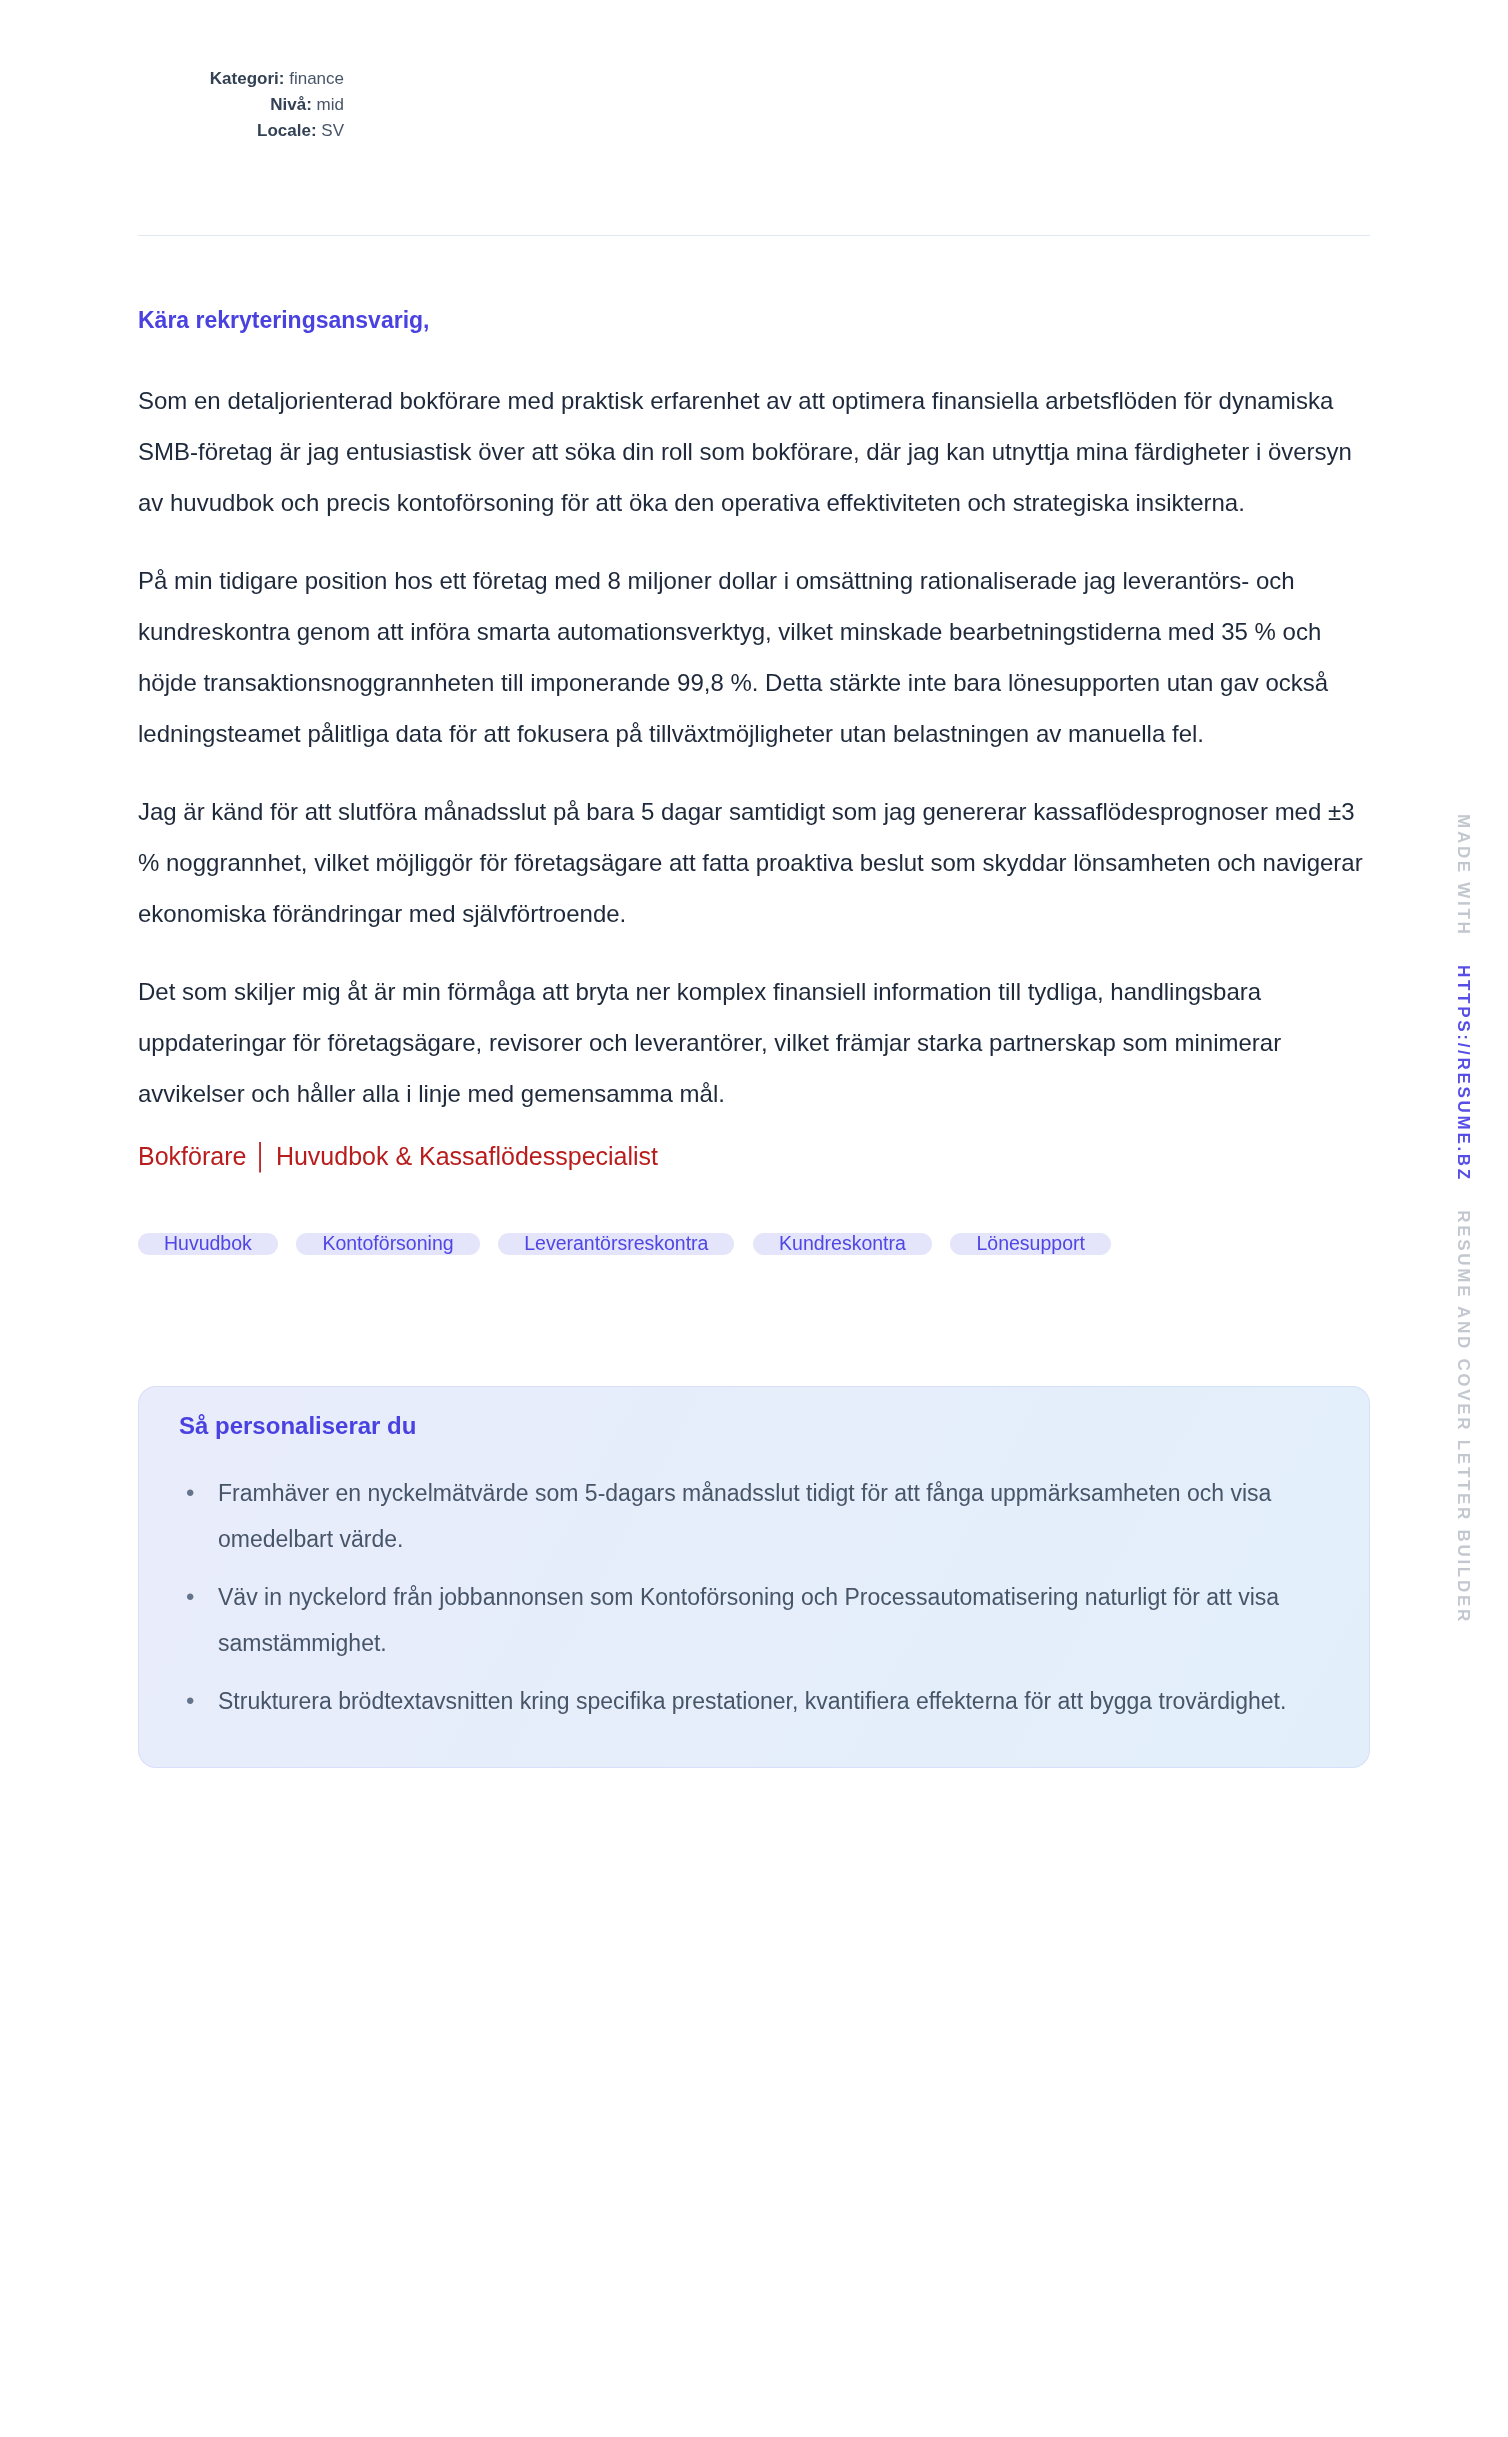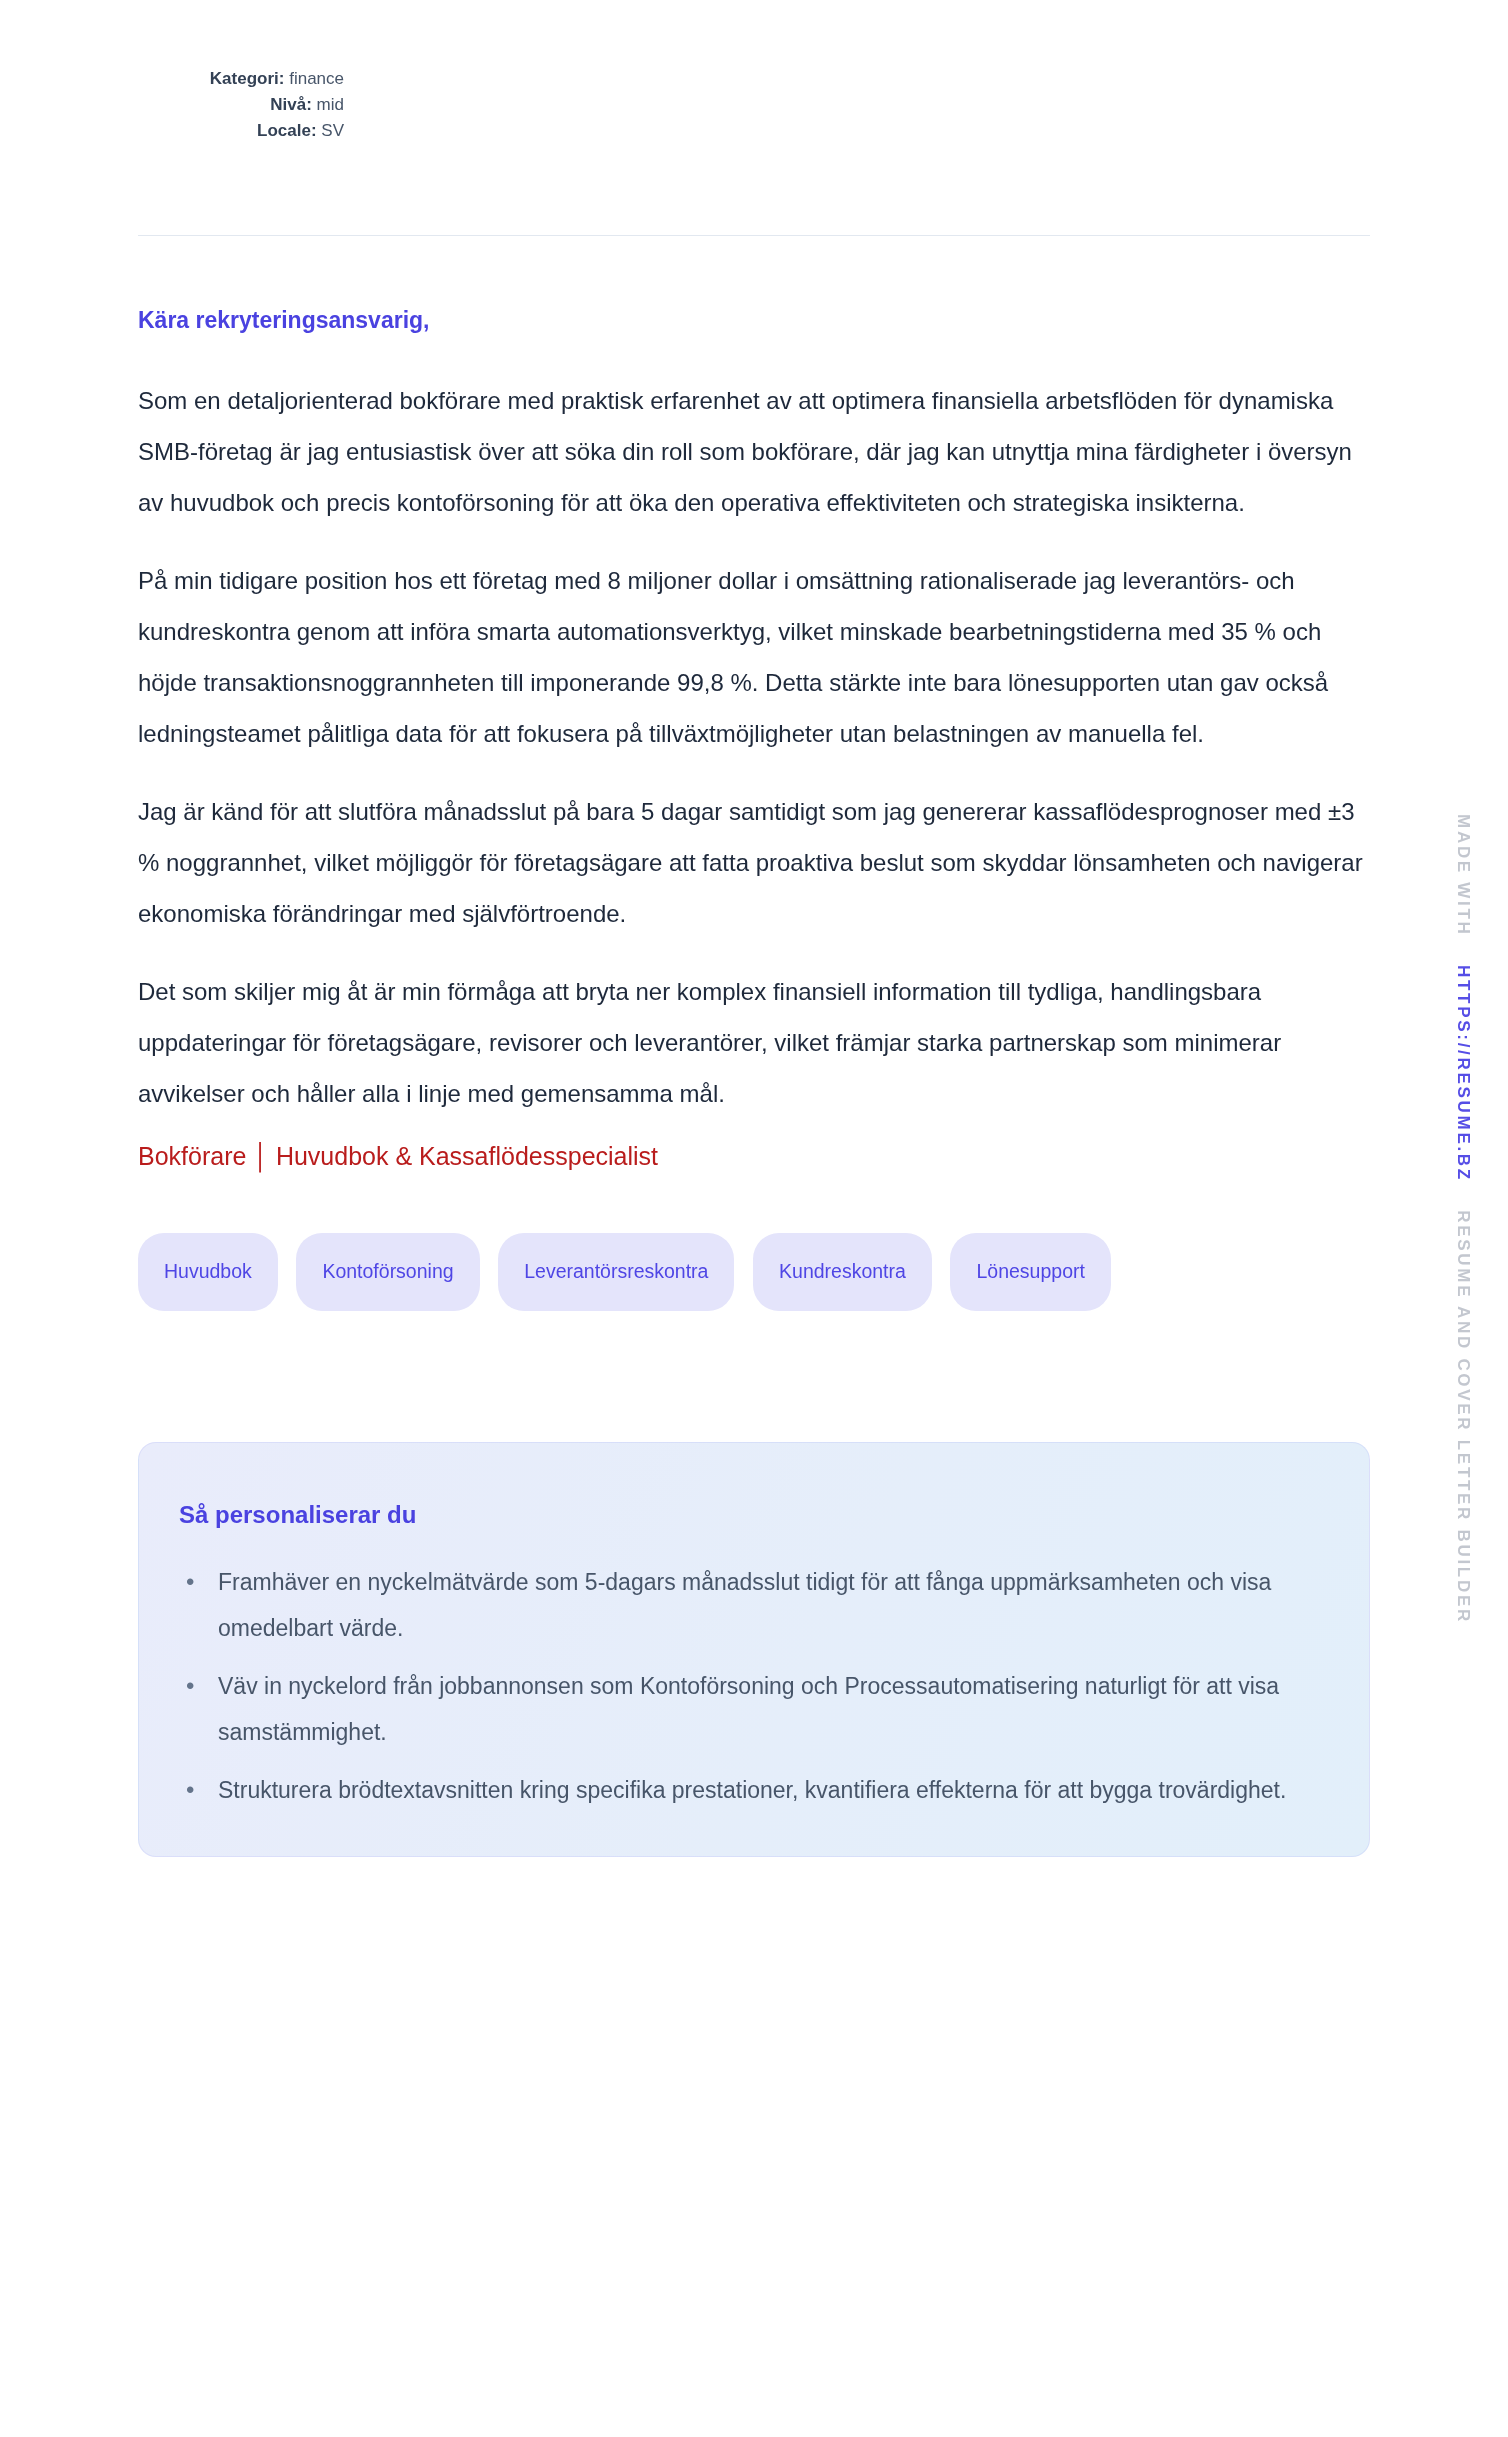--- a/index.html
+++ b/index.html
@@ -91,34 +91,34 @@
     display: flex;
     flex-wrap: wrap;
     gap: 18.6px;
   }
   .tag-pill {
     display: inline-block;
     background: #e4e4fb;
     color: #4f46e5;
     font-size: 19.5px;
     line-height: 1;
-    padding: 29px 26px;
+    padding: 1px 26px;
     border-radius: 26px;
     border: none;
     font-family: "Liberation Sans", sans-serif;
     cursor: pointer;
   }
 
   
   .personalize-card {
     margin-top: 131px;
     border-radius: 18px;
     background: linear-gradient(118deg, #e9ecfb 0%, #e5eefa 55%, #e2effa 100%);
     border: 0.9px solid rgba(99, 102, 241, 0.10);
-    padding: 58px 40px 43px 40px;
+    padding: 25px 40px 43px 40px;
   }
   .card-title {
     font-size: 24px;
     font-weight: 700;
     color: #4a42e0;
   }
   .bullet-list {
     list-style: none;
     margin-top: 30px;
   }

